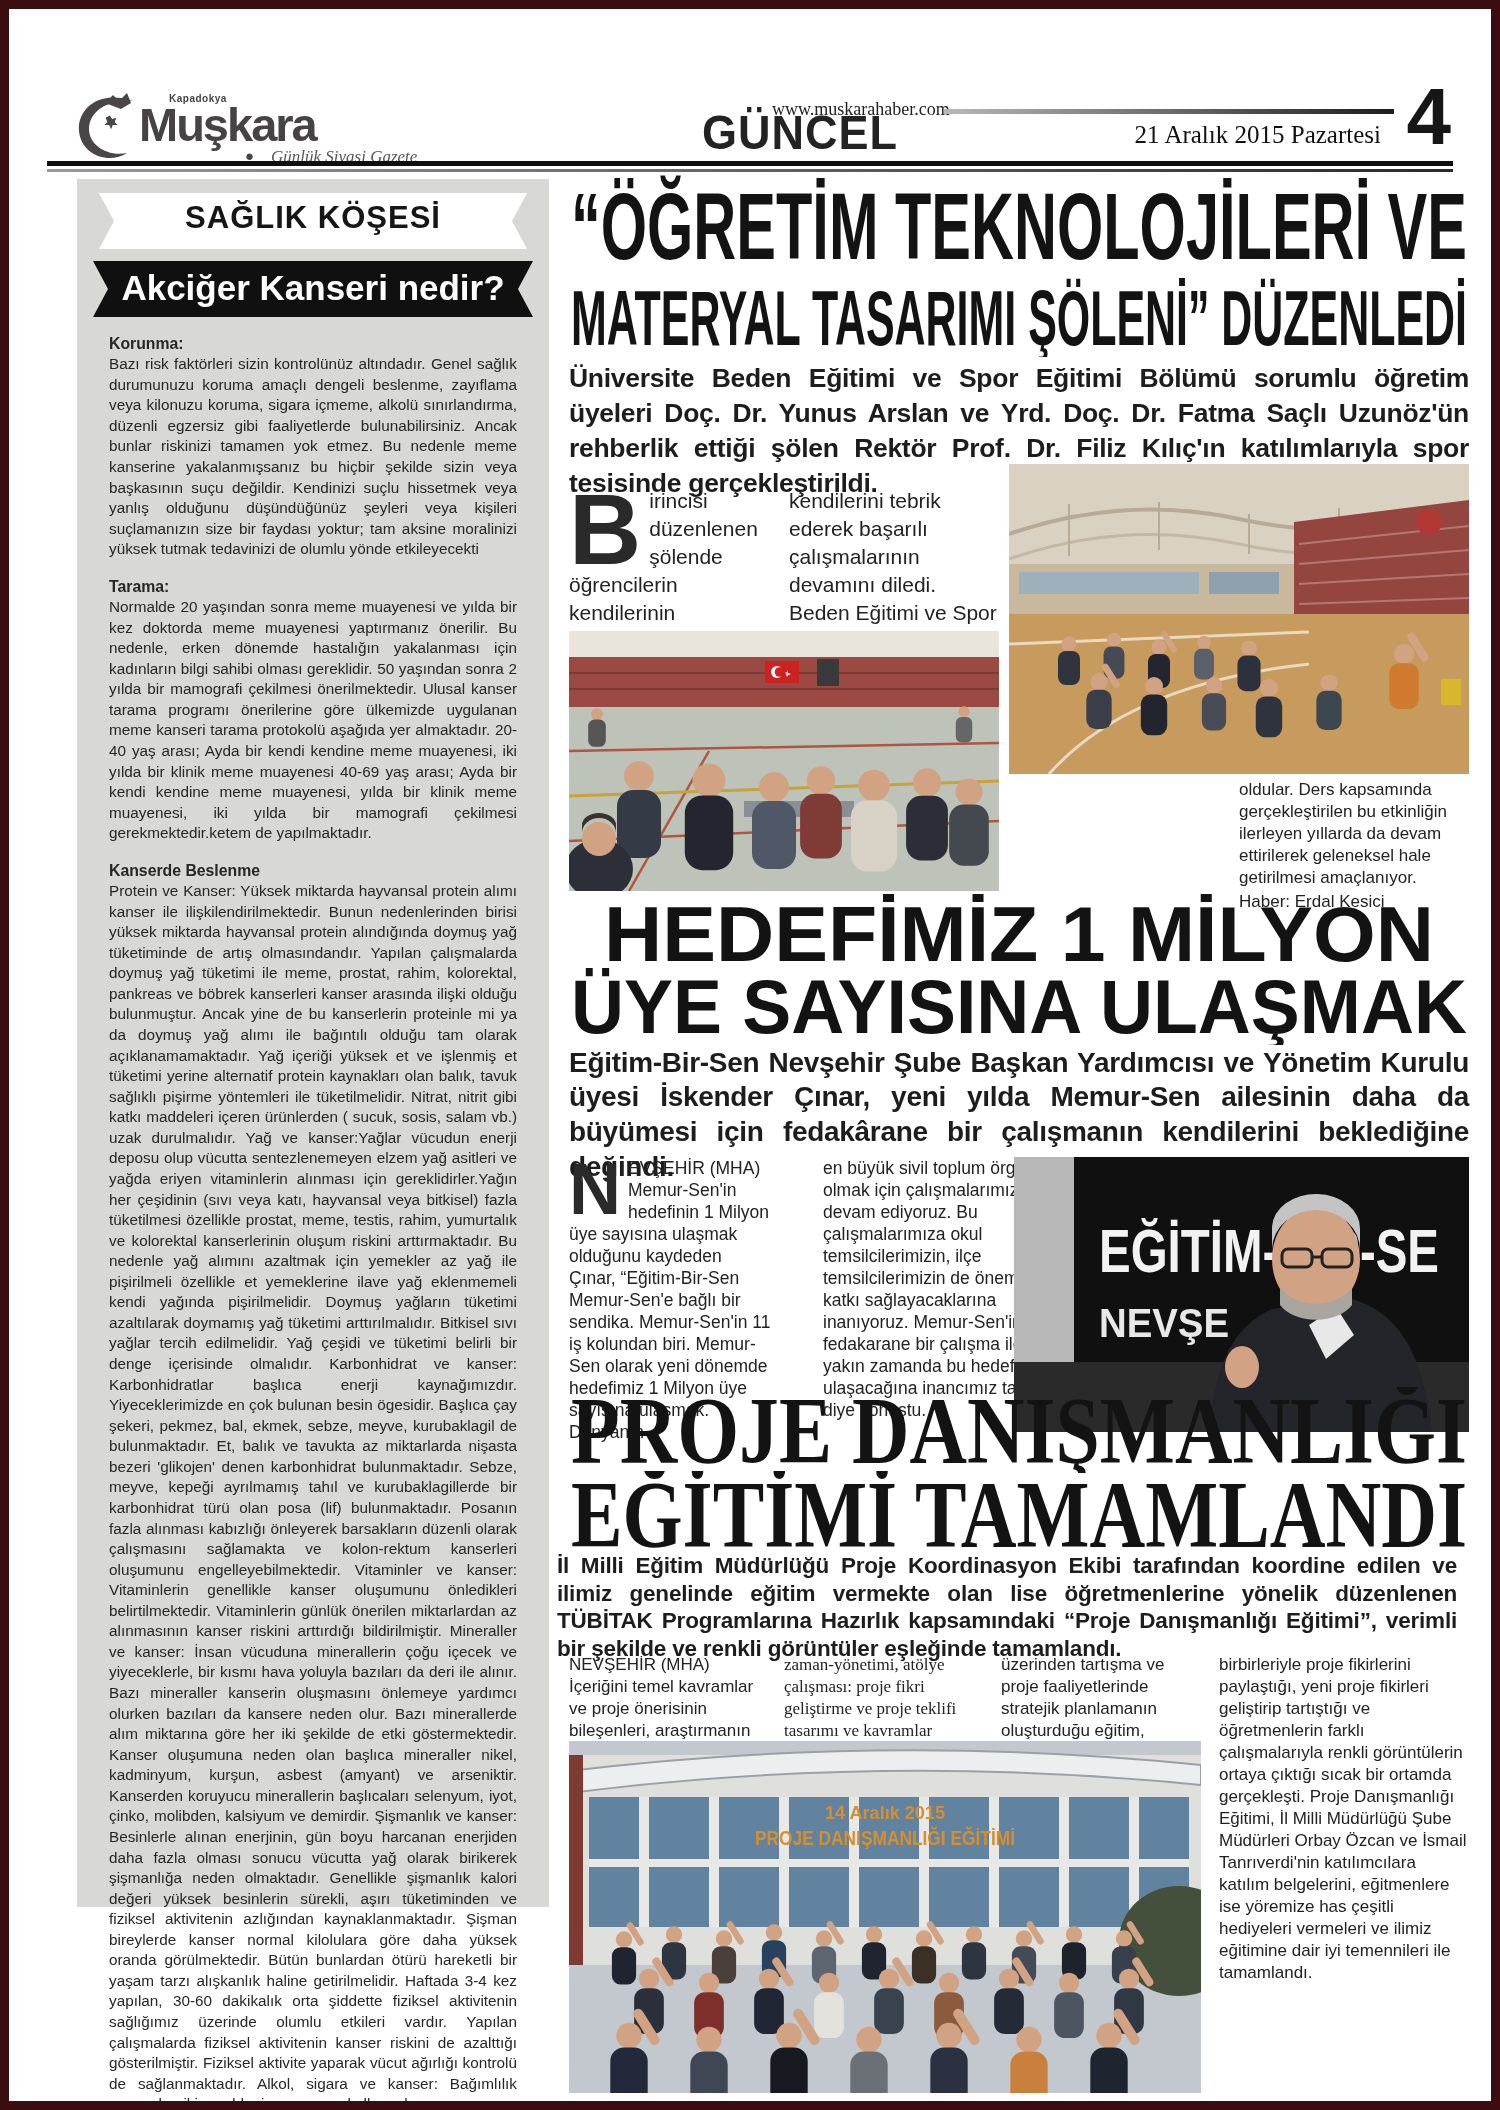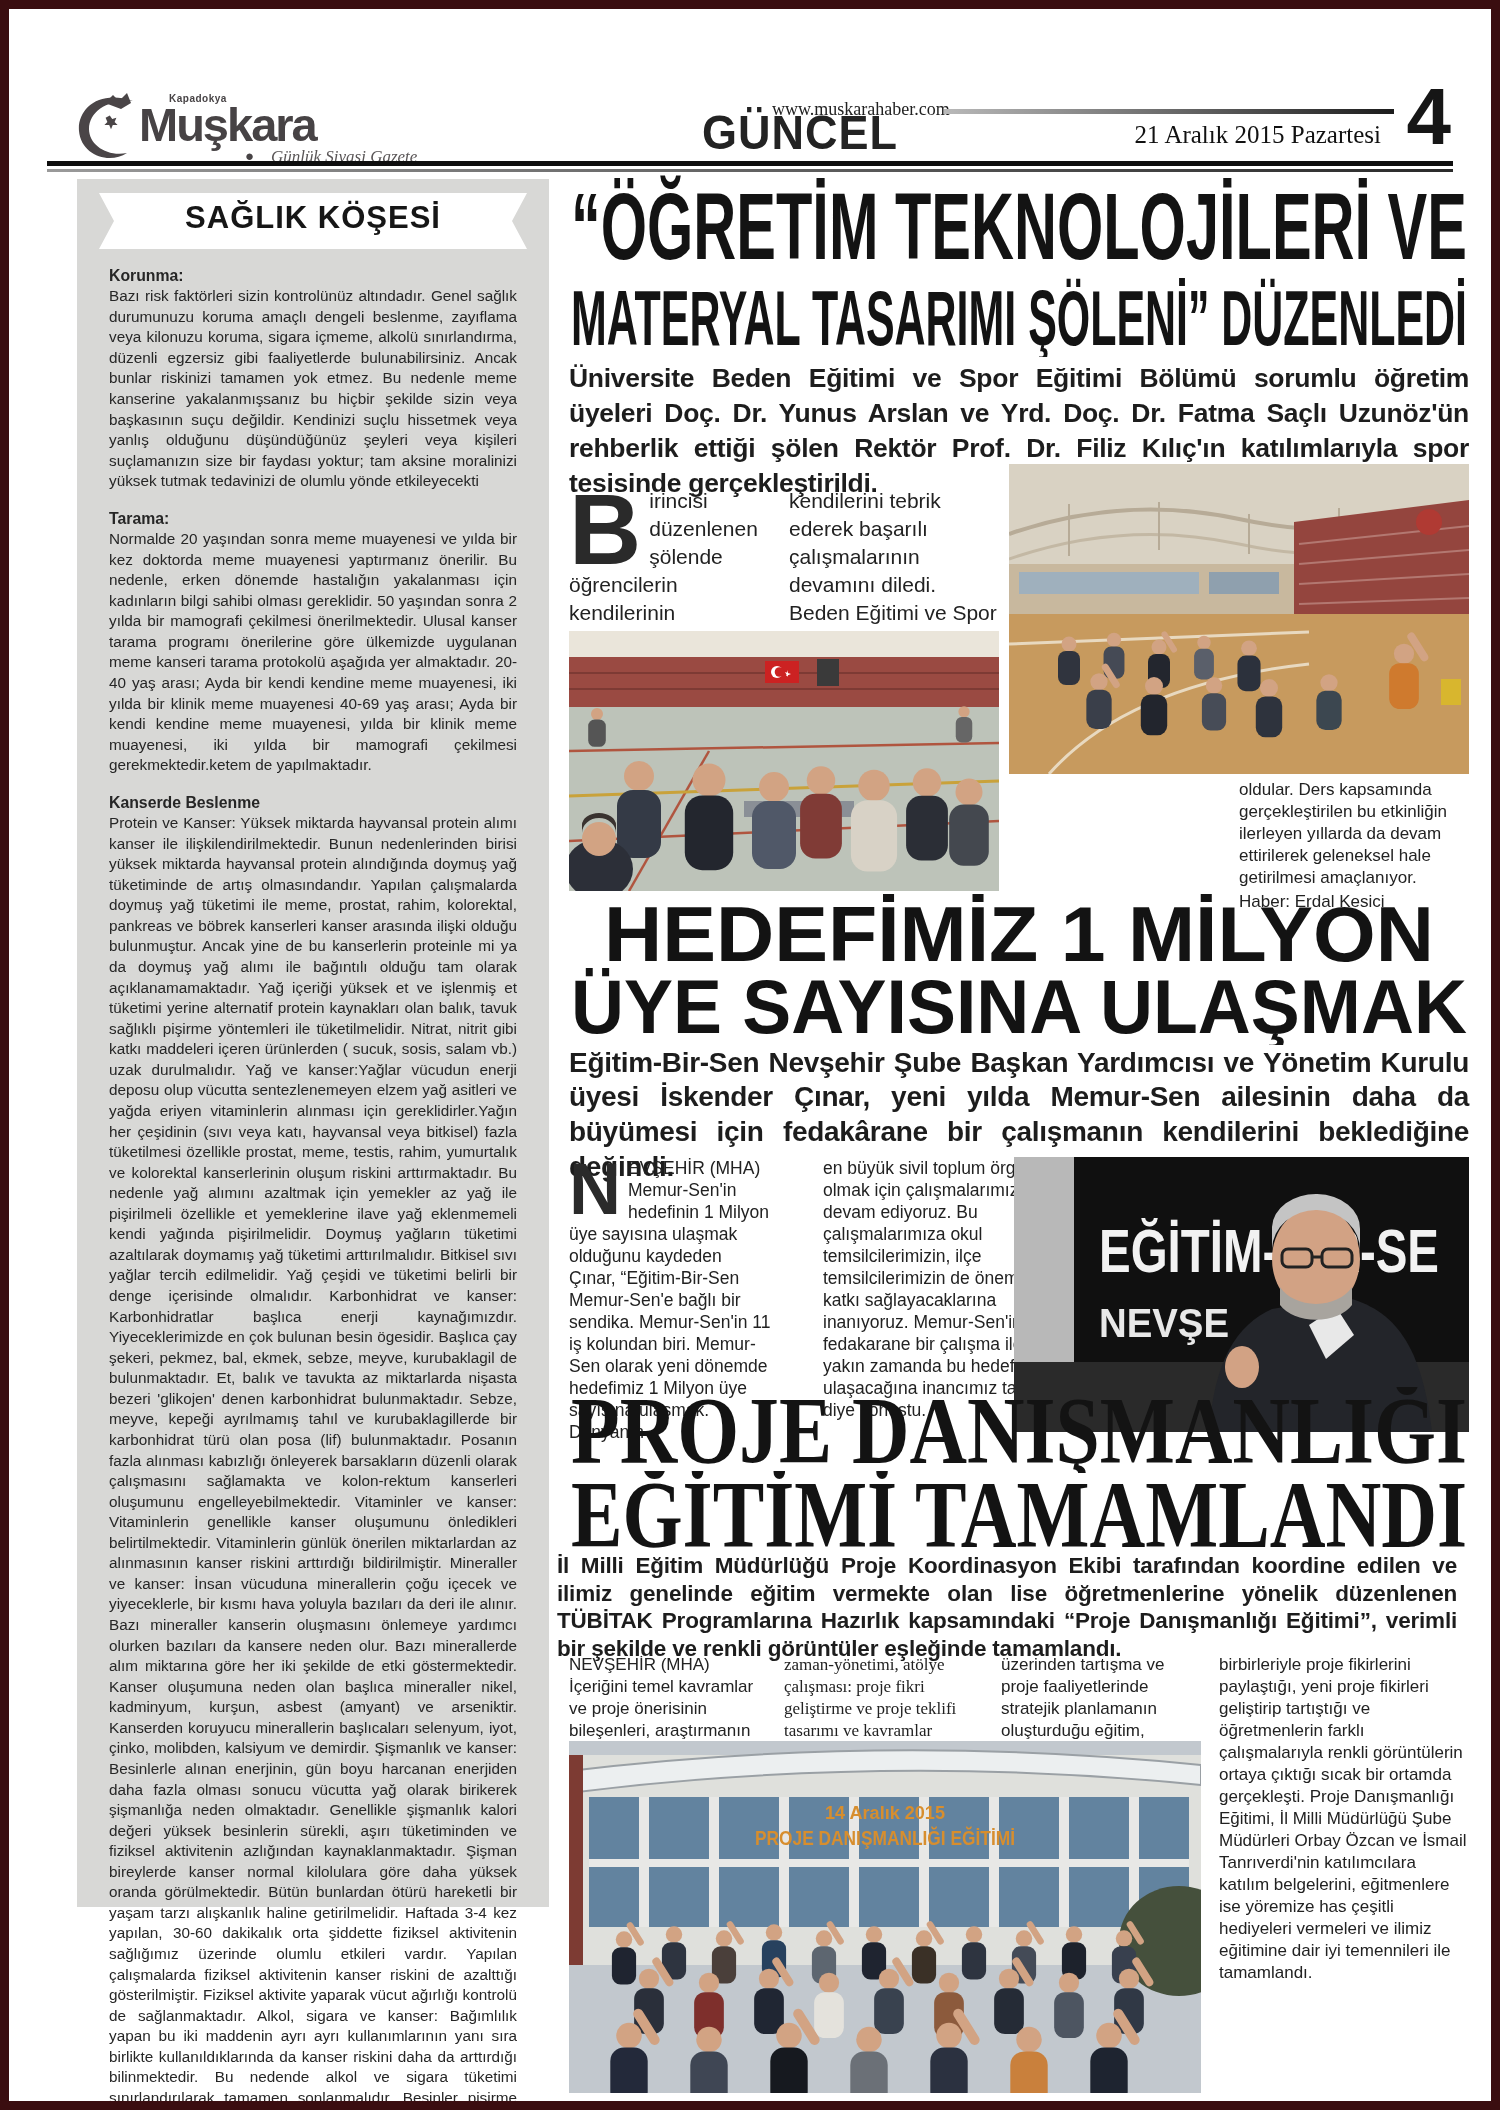--- a/index.html
+++ b/index.html
@@ -85,20 +85,21 @@
   <div class="hdr-section">GÜNCEL</div>
   <div class="hdr-url">www.muskarahaber.com</div>
   <div class="hdr-urlline"></div>
   <div class="hdr-date">21 Aralık 2015 Pazartesi</div>
   <div class="hdr-pageno">4</div>
   <div class="rule1"></div>
   <div class="rule2"></div>
 
   <div class="health">
     <div class="health-kicker ribbon">SAĞLIK KÖŞESİ</div>
+    <div class="health-title ribbon">Akciğer Kanseri nedir?</div>
     <div class="health-body">
       <p><b class="blockhead">Korunma:</b><span>Bazı risk faktörleri sizin kontrolünüz altındadır. Genel sağlık durumunuzu koruma amaçlı dengeli beslenme, zayıflama veya kilonuzu koruma, sigara içmeme, alkolü sınırlandırma, düzenli egzersiz gibi faaliyetlerde bulunabilirsiniz. Ancak bunlar riskinizi tamamen yok etmez. Bu nedenle meme kanserine yakalanmışsanız bu hiçbir şekilde sizin veya başkasının suçu değildir. Kendinizi suçlu hissetmek veya yanlış olduğunu düşündüğünüz şeyleri veya kişileri suçlamanızın size bir faydası yoktur; tam aksine moralinizi yüksek tutmak tedavinizi de olumlu yönde etkileyecekti</span></p>
       <p><b class="blockhead">Tarama:</b><span>Normalde 20 yaşından sonra meme muayenesi ve yılda bir kez doktorda meme muayenesi yaptırmanız önerilir. Bu nedenle, erken dönemde hastalığın yakalanması için kadınların bilgi sahibi olması gereklidir. 50 yaşından sonra 2 yılda bir mamografi çekilmesi önerilmektedir. Ulusal kanser tarama programı önerilerine göre ülkemizde uygulanan meme kanseri tarama protokolü aşağıda yer almaktadır. 20-40 yaş arası; Ayda bir kendi kendine meme muayenesi, iki yılda bir klinik meme muayenesi 40-69 yaş arası; Ayda bir kendi kendine meme muayenesi, yılda bir klinik meme muayenesi, iki yılda bir mamografi çekilmesi gerekmektedir.ketem de yapılmaktadır.</span></p>
       <p><b class="blockhead">Kanserde Beslenme</b><span>Protein ve Kanser: Yüksek miktarda hayvansal protein alımı kanser ile ilişkilendirilmektedir. Bunun nedenlerinden birisi yüksek miktarda hayvansal protein alındığında doymuş yağ tüketiminde de artış olmasındandır. Yapılan çalışmalarda doymuş yağ tüketimi ile meme, prostat, rahim, kolorektal, pankreas ve böbrek kanserleri kanser arasında ilişki olduğu bulunmuştur. Ancak yine de bu kanserlerin proteinle mi ya da doymuş yağ alımı ile bağıntılı olduğu tam olarak açıklanamamaktadır. Yağ içeriği yüksek et ve işlenmiş et tüketimi yerine alternatif protein kaynakları olan balık, tavuk sağlıklı pişirme yöntemleri ile tüketilmelidir. Nitrat, nitrit gibi katkı maddeleri içeren ürünlerden ( sucuk, sosis, salam vb.) uzak durulmalıdır. Yağ ve kanser:Yağlar vücudun enerji deposu olup vücutta sentezlenemeyen elzem yağ asitleri ve yağda eriyen vitaminlerin alınması için gereklidirler.Yağın her çeşidinin (sıvı veya katı, hayvansal veya bitkisel) fazla tüketilmesi özellikle prostat, meme, testis, rahim, yumurtalık ve kolorektal kanserlerinin oluşum riskini arttırmaktadır. Bu nedenle yağ alımını azaltmak için yemekler az yağ ile pişirilmeli özellikle et yemeklerine ilave yağ eklenmemeli kendi yağında pişirilmelidir. Doymuş yağların tüketimi azaltılarak doymamış yağ tüketimi arttırılmalıdır. Bitkisel sıvı yağlar tercih edilmelidir. Yağ çeşidi ve tüketimi belirli bir denge içerisinde olmalıdır. Karbonhidrat ve kanser: Karbonhidratlar başlıca enerji kaynağımızdır. Yiyeceklerimizde en çok bulunan besin ögesidir. Başlıca çay şekeri, pekmez, bal, ekmek, sebze, meyve, kurubaklagil de bulunmaktadır. Et, balık ve tavukta az miktarlarda nişasta bezeri 'glikojen' denen karbonhidrat bulunmaktadır. Sebze, meyve, kepeği ayrılmamış tahıl ve kurubaklagillerde bir karbonhidrat türü olan posa (lif) bulunmaktadır. Posanın fazla alınması kabızlığı önleyerek barsakların düzenli olarak çalışmasını sağlamakta ve kolon-rektum kanserleri oluşumunu engelleyebilmektedir. Vitaminler ve kanser: Vitaminlerin genellikle kanser oluşumunu önledikleri belirtilmektedir. Vitaminlerin günlük önerilen miktarlardan az alınmasının kanser riskini arttırdığı bildirilmiştir. Mineraller ve kanser: İnsan vücuduna minerallerin çoğu içecek ve yiyeceklerle, bir kısmı hava yoluyla bazıları da deri ile alınır. Bazı mineraller kanserin oluşmasını önlemeye yardımcı olurken bazıları da kansere neden olur. Bazı minerallerde alım miktarına göre her iki şekilde de etki göstermektedir. Kanser oluşumuna neden olan başlıca mineraller nikel, kadminyum, kurşun, asbest (amyant) ve arseniktir. Kanserden koruyucu minerallerin başlıcaları selenyum, iyot, çinko, molibden, kalsiyum ve demirdir. Şişmanlık ve kanser: Besinlerle alınan enerjinin, gün boyu harcanan enerjiden daha fazla olması sonucu vücutta yağ olarak birikerek şişmanlığa neden olmaktadır. Genellikle şişmanlık kalori değeri yüksek besinlerin sürekli, aşırı tüketiminden ve fiziksel aktivitenin azlığından kaynaklanmaktadır. Şişman bireylerde kanser normal kilolulara göre daha yüksek oranda görülmektedir. Bütün bunlardan ötürü hareketli bir yaşam tarzı alışkanlık haline getirilmelidir. Haftada 3-4 kez yapılan, 30-60 dakikalık orta şiddette fiziksel aktivitenin sağlığımız üzerinde olumlu etkileri vardır. Yapılan çalışmalarda fiziksel aktivitenin kanser riskini de azalttığı gösterilmiştir. Fiziksel aktivite yaparak vücut ağırlığı kontrolü de sağlanmaktadır. Alkol, sigara ve kanser: Bağımlılık yapan bu iki maddenin ayrı ayrı kullanımlarının yanı sıra birlikte kullanıldıklarında da kanser riskini daha da arttırdığı bilinmektedir. Bu nedende alkol ve sigara tüketimi sınırlandırılarak tamamen sonlanmalıdır. Besinler pişirme yöntemleri ve kanser: Pişirme yöntemlerinden biri olan mangalda pişirme yöntemi sağlık açısından güvenilir bir yöntem değildir. Mangal kömürüne yakın olarak pişirilen besinlerde sağlık açısından zararlı maddeler oluşmakta ve kanser riskini arttırmaktadır. Yine aynı şekilde kızartma, kavurma, közleme, tütsüleme gibi hatalı pişirme yöntemlerinin yerine haşlama, fırında pişirme gibi sağlıklı yöntemler tercih edilmelidir.</span></p>
 
     </div>
   </div>
 
   <svg class="abs hl" style="left:558px;top:164px;" width="904" height="100">
     <text x="452" y="86" text-anchor="middle" textLength="896" lengthAdjust="spacingAndGlyphs" style="font:bold 94px 'Liberation Sans',sans-serif;">“ÖĞRETİM TEKNOLOJİLERİ VE</text>

